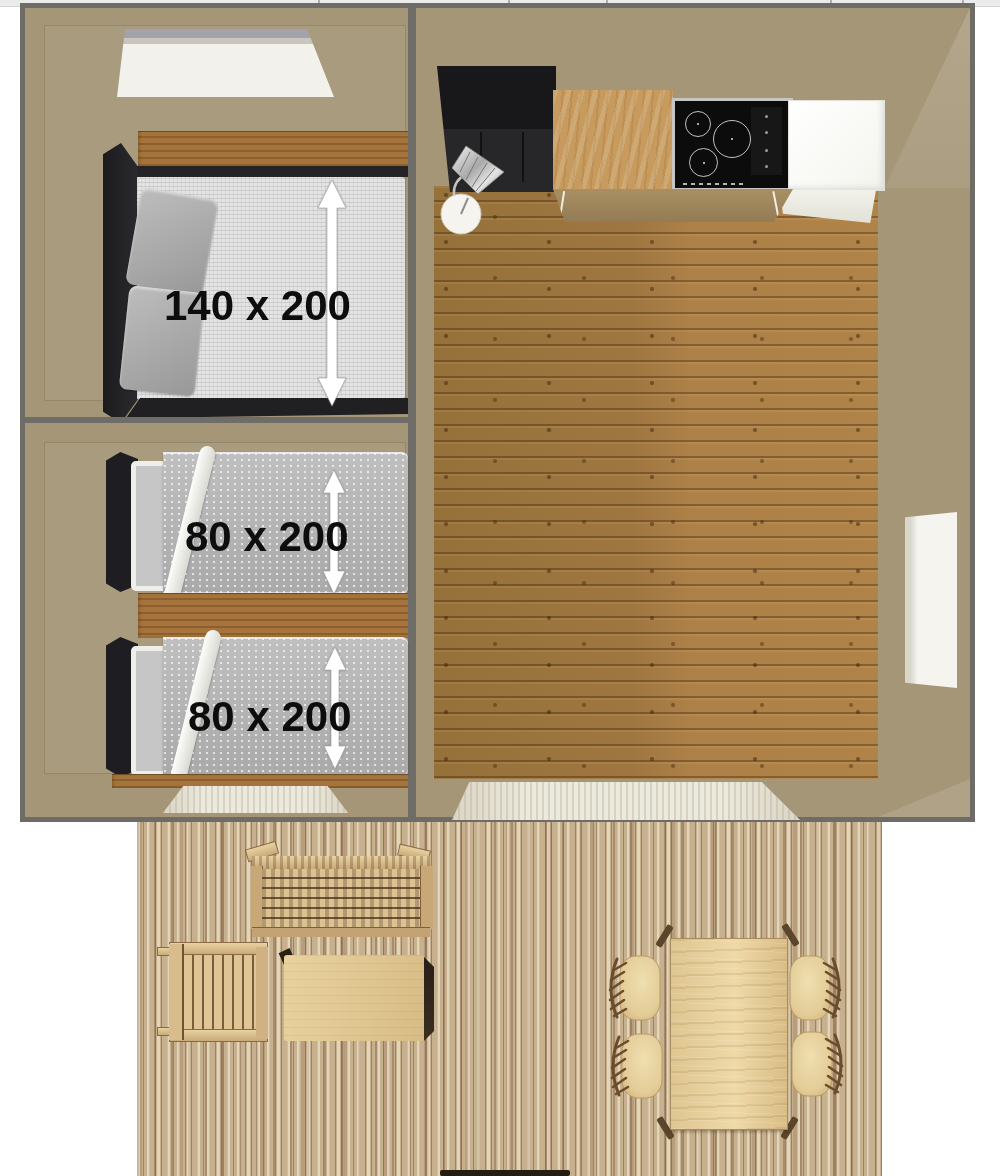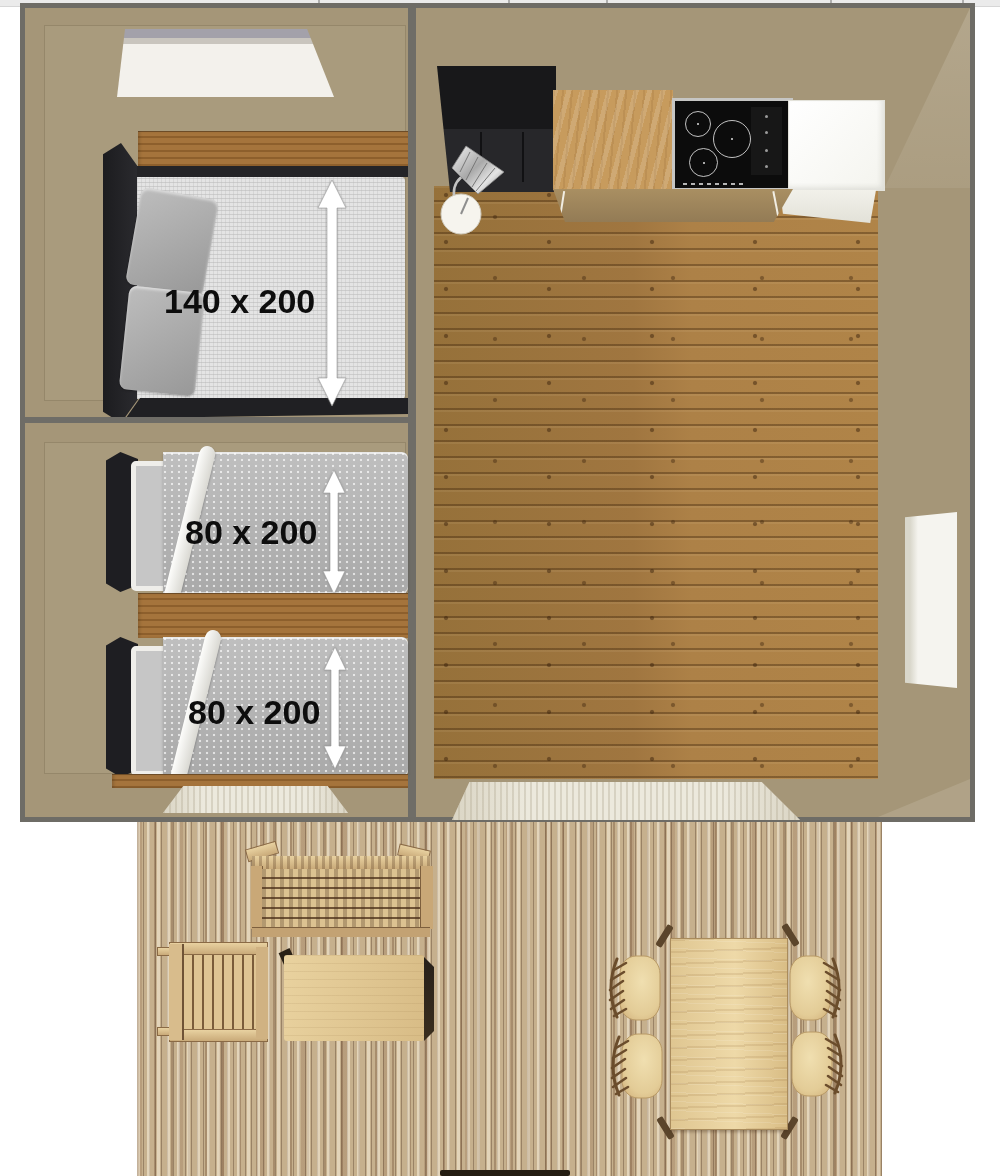--- a/index.html
+++ b/index.html
@@ -138,21 +138,21 @@
       background:linear-gradient(180deg,#27201a,#3a2e1e);}
   .dtable{left:670px;top:938px;width:118px;height:192px;border:1px solid #a98b5c;box-sizing:border-box;
       background-image:repeating-linear-gradient(178deg,rgba(150,110,60,.16) 0 2px,transparent 2px 12px),
                        repeating-linear-gradient(2deg,rgba(255,255,255,.12) 0 1px,transparent 1px 9px),
                        linear-gradient(90deg,#dfc691,#eed9a8 55%,#d9bd85);
       box-shadow:0 2px 3px rgba(60,40,20,.35);}
   .dleg{width:7px;height:24px;background:#5b452b;border-radius:2px;}
   .deck-step{left:440px;top:1170px;width:130px;height:6px;background:#241d12;border-radius:2px;}
 
   
-  .dim-label{position:absolute;font-weight:700;font-size:34px;color:#0d0d0d;white-space:nowrap;
+  .dim-label{position:absolute;font-weight:700;font-size:42px;color:#0d0d0d;white-space:nowrap;
       font-family:"Liberation Sans",sans-serif;}
   .arrow-svg{position:absolute;filter:drop-shadow(0 0 1px rgba(90,90,90,.4));}
   .chair-svg{position:absolute;width:54px;height:76px;}
   .flip{transform:scaleX(-1);}
 </style>
 </head>
 <body>
 
 <div id="canvas">
 

